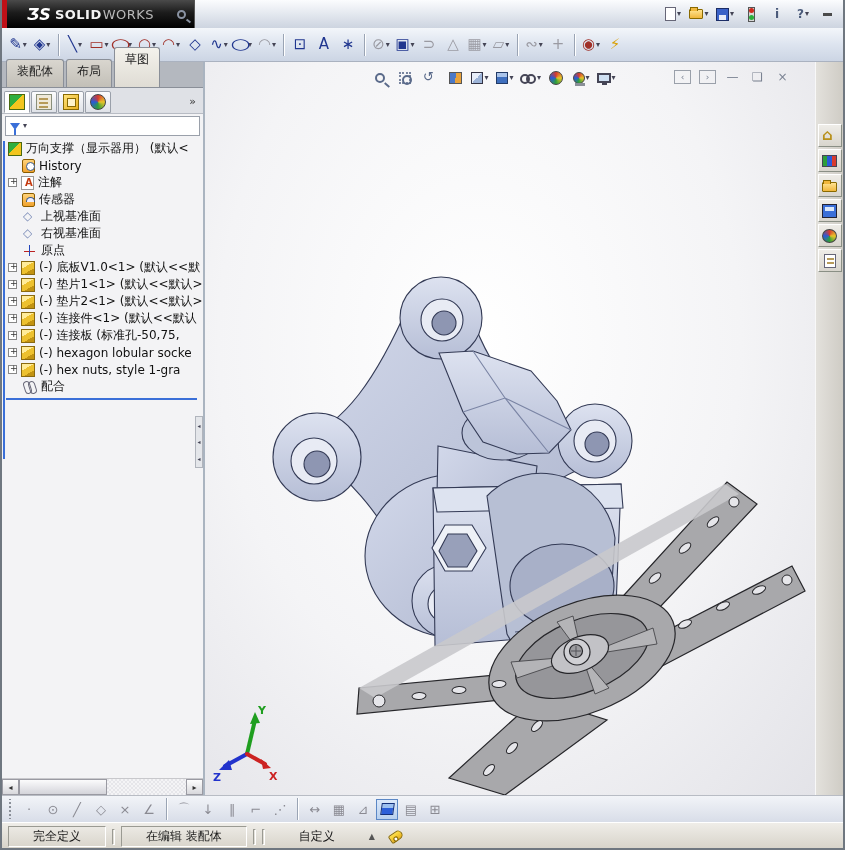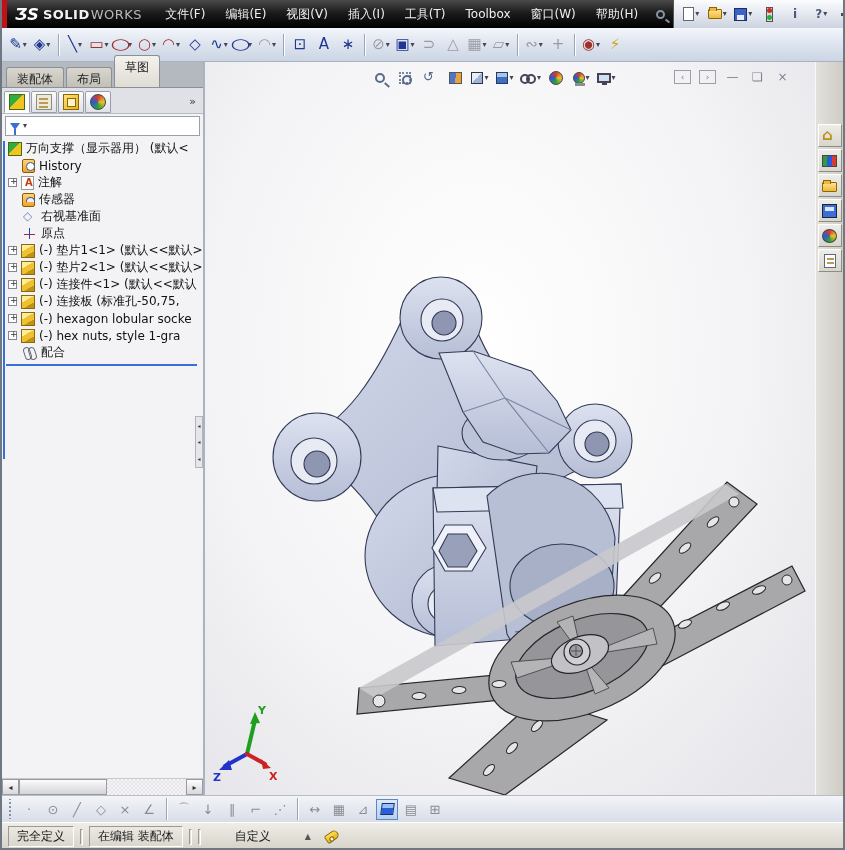--- a/index.html
+++ b/index.html
@@ -3,21 +3,21 @@
 <meta charset="utf-8">
 <style>
   html,body{margin:0;padding:0;background:#9aa0a8;font-family:"DejaVu Sans",sans-serif;}
   *{box-sizing:border-box;}
   .window{position:relative;width:845px;height:850px;background:#e9e9ec;overflow:hidden;
           border-left:2px solid #6f7780;border-right:2px solid #6f7780;border-bottom:2px solid #6f7780;}
   
   .titlebar{position:absolute;left:0;top:0;width:100%;height:28px;display:flex;align-items:stretch;
             background:linear-gradient(180deg,#4a4a4a,#1c1c1c 45%,#000);}
   .red-accent{width:5px;background:#c01018;flex:none;}
-  .logo{display:flex;align-items:center;gap:4px;padding:0 14px 0 8px;flex:none;text-align:center;}
+  .logo{display:flex;align-items:center;gap:4px;padding:0 14px 0 20px;flex:none;text-align:center;}
   .logo-prefix{color:#fff;font-style:italic;font-weight:bold;font-size:16px;}
   .logo-bold{color:#f2f2f2;font-weight:bold;font-size:13px;letter-spacing:.5px;}
   .logo-light{color:#b9b9b9;font-size:13px;letter-spacing:.5px;margin-left:-3px;}
   .menus{display:flex;align-items:center;gap:2px;flex:none;}
   .menu-item{color:#eee;font-size:12px;padding:4px 9px;cursor:default;}
   .search-btn{width:26px;display:flex;align-items:center;justify-content:center;flex:none;}
   .titlebar-right{flex:1;display:flex;align-items:center;justify-content:flex-end;gap:4px;
                   background:linear-gradient(180deg,#fbfcfe,#dfe4ec 60%,#cdd4e0);padding:0 6px;
                   border-left:1px solid #555;}
   .std-btn{width:22px;height:20px;display:flex;align-items:center;justify-content:center;gap:1px;}
@@ -41,23 +41,23 @@
   .tool{height:26px;min-width:24px;display:flex;align-items:center;justify-content:center;gap:1px;padding:0 2px;}
   .tool .glyph{font-size:15px;line-height:1;}
   .tool.wide .glyph{display:inline-block;transform:scaleX(1.55);}
   .tdiv{width:1px;height:22px;background:#9aa4b4;margin:0 4px;flex:none;box-shadow:1px 0 0 #fff;}
   
   .content{position:absolute;left:0;top:62px;width:100%;height:733px;display:flex;}
   
   .left-col{width:203px;flex:none;display:flex;flex-direction:column;background:#eceef1;
             border-right:2px solid #aab4c0;}
   .doc-tabs{height:26px;display:flex;align-items:flex-end;background:#b4b8bf;padding:2px 2px 0 4px;gap:2px;border-bottom:1px solid #8a8f98;}
-  .doc-tab{height:20px;padding:3px 10px 2px;font-size:12px;color:#222;background:linear-gradient(#d9d6cf,#c2bfb7);
+  .doc-tab{height:28px;padding:3px 10px 2px;font-size:12px;color:#222;background:linear-gradient(#d9d6cf,#c2bfb7);
            border:1px solid #8a8f98;border-bottom:none;border-radius:3px 3px 0 0;}
-  .doc-tab.active{background:linear-gradient(#f4f2ec,#dfdcd4);height:32px;}
+  .doc-tab.active{background:linear-gradient(#f4f2ec,#dfdcd4);height:40px;}
   .panel{flex:1;position:relative;display:flex;flex-direction:column;background:#f3f3f5;overflow:hidden;}
   .panel-tabs{height:26px;display:flex;align-items:center;gap:1px;padding:2px 2px 0 2px;background:#dfe1e6;border-bottom:1px solid #b8bcc4;}
   .ptab{width:26px;height:22px;display:flex;align-items:center;justify-content:center;border:1px solid #9aa0aa;
         background:linear-gradient(#fcfcfd,#dfe2e8);border-radius:2px 2px 0 0;}
   .ptab.active{background:#fff;border-bottom:1px solid #fff;}
   .ptab-overflow{margin-left:auto;font-size:11px;color:#333;padding:0 5px;}
   .ico16{width:16px;height:16px;display:inline-block;position:relative;flex:none;}
   .ip-fm{background:linear-gradient(135deg,#2fae3e 0 45%,#f2c51e 45%);border:1px solid #4a6a10;}
   .ip-pm{background:#efe9da;border:1px solid #8a8f7a;}
   .ip-pm::after{content:"";position:absolute;left:2px;top:3px;width:9px;height:2px;background:#b79b5a;box-shadow:0 4px 0 #b79b5a,0 8px 0 #b79b5a;}
@@ -138,49 +138,39 @@
   
   .snapbar{position:absolute;left:0;top:795px;width:100%;height:27px;display:flex;align-items:center;gap:2px;
            background:linear-gradient(#f2f4f8,#d8dde8);border-top:1px solid #b8bcc4;padding:0 4px;}
   .grip{width:6px;height:20px;margin-right:4px;background:radial-gradient(circle 1px,#8a8f98 1px,transparent 1.2px) 2px 2px/4px 4px repeat-y;}
   .snap{width:22px;height:21px;display:flex;align-items:center;justify-content:center;color:#8a8a92;font-size:13px;}
   .snap.active-view{background:linear-gradient(#dce9fa,#b8d0ee);border:1px solid #5b87c5;}
   .cube3d{width:13px;height:12px;position:relative;background:linear-gradient(180deg,#9cc0f0 0 35%,#2b5fd9 35%);border:1px solid #13307a;transform:skewX(-8deg);}
   
   .statusbar{position:absolute;left:0;top:822px;width:100%;height:28px;background:linear-gradient(#efede8,#d6d2c8);
              border-top:1px solid #fff;display:flex;align-items:center;font-size:12px;color:#1a1a1a;padding:0 6px;gap:6px;}
-  .sb-box{border:1px solid;border-color:#9a9a92 #fff #fff #9a9a92;padding:1px 8px;white-space:nowrap;}
+  .sb-box{border:1px solid;border-color:#9a9a92 #fff #fff #9a9a92;padding:1px 24px;white-space:nowrap;}
   .sb-sep{width:3px;height:16px;border:1px solid;border-color:#9a9a92 #fff #fff #9a9a92;}
   .sb-left{margin-right:auto;}
   .tag-ic{width:14px;height:9px;background:linear-gradient(#ffe14a,#e8b01e);border:1px solid #8a6a00;border-radius:2px 5px 5px 2px;transform:rotate(-35deg);position:relative;margin-left:8px;}
   .tag-ic::after{content:"";position:absolute;left:2px;top:3px;width:3px;height:3px;border-radius:50%;background:#fff;border:1px solid #8a6a00;}
   .caret-up{font-size:8px;color:#555;}
 </style>
 </head>
 <body>
 
 <div class="window">
 
   <div class="titlebar">
     <div class="red-accent"></div>
     <div class="logo">
       <span class="logo-prefix">ƷS</span>
       <span class="logo-bold">SOLID</span>
       <span class="logo-light">WORKS</span>
     </div>
-    <div class="menus" id="menus">
-        <span class="menu-item">文件(F)</span>
-        <span class="menu-item">编辑(E)</span>
-        <span class="menu-item">视图(V)</span>
-        <span class="menu-item">插入(I)</span>
-        <span class="menu-item">工具(T)</span>
-        <span class="menu-item">Toolbox</span>
-        <span class="menu-item">窗口(W)</span>
-        <span class="menu-item">帮助(H)</span>
-      </div>
     <div class="search-btn">
         <span class="mag"></span>
       </div>
     <div class="titlebar-right">
       <span class="std-btn">
           <i class="ic-new"></i>
           <span class="dd">▾</span>
         </span>
       <span class="std-btn">
           <i class="ic-open"></i>
@@ -351,26 +341,36 @@
               <span>注解</span>
             </div>
             <div class="trow">
               <span class="indent"></span>
               <span class="ti ti-sensors"></span>
               <span>传感器</span>
             </div>
             <div class="trow">
               <span class="indent"></span>
               <span class="ti ti-plane"></span>
+              <span>上视基准面</span>
+            </div>
+            <div class="trow">
+              <span class="indent"></span>
+              <span class="ti ti-plane"></span>
               <span>右视基准面</span>
             </div>
             <div class="trow">
               <span class="indent"></span>
               <span class="ti ti-origin"></span>
               <span>原点</span>
+            </div>
+            <div class="trow">
+              <span class="expander"></span>
+              <span class="ti ti-part"></span>
+              <span>(-) 底板V1.0&lt;1&gt; (默认&lt;&lt;默</span>
             </div>
             <div class="trow">
               <span class="expander"></span>
               <span class="ti ti-part"></span>
               <span>(-) 垫片1&lt;1&gt; (默认&lt;&lt;默认&gt;</span>
             </div>
             <div class="trow">
               <span class="expander"></span>
               <span class="ti ti-part"></span>
               <span>(-) 垫片2&lt;1&gt; (默认&lt;&lt;默认&gt;</span>

